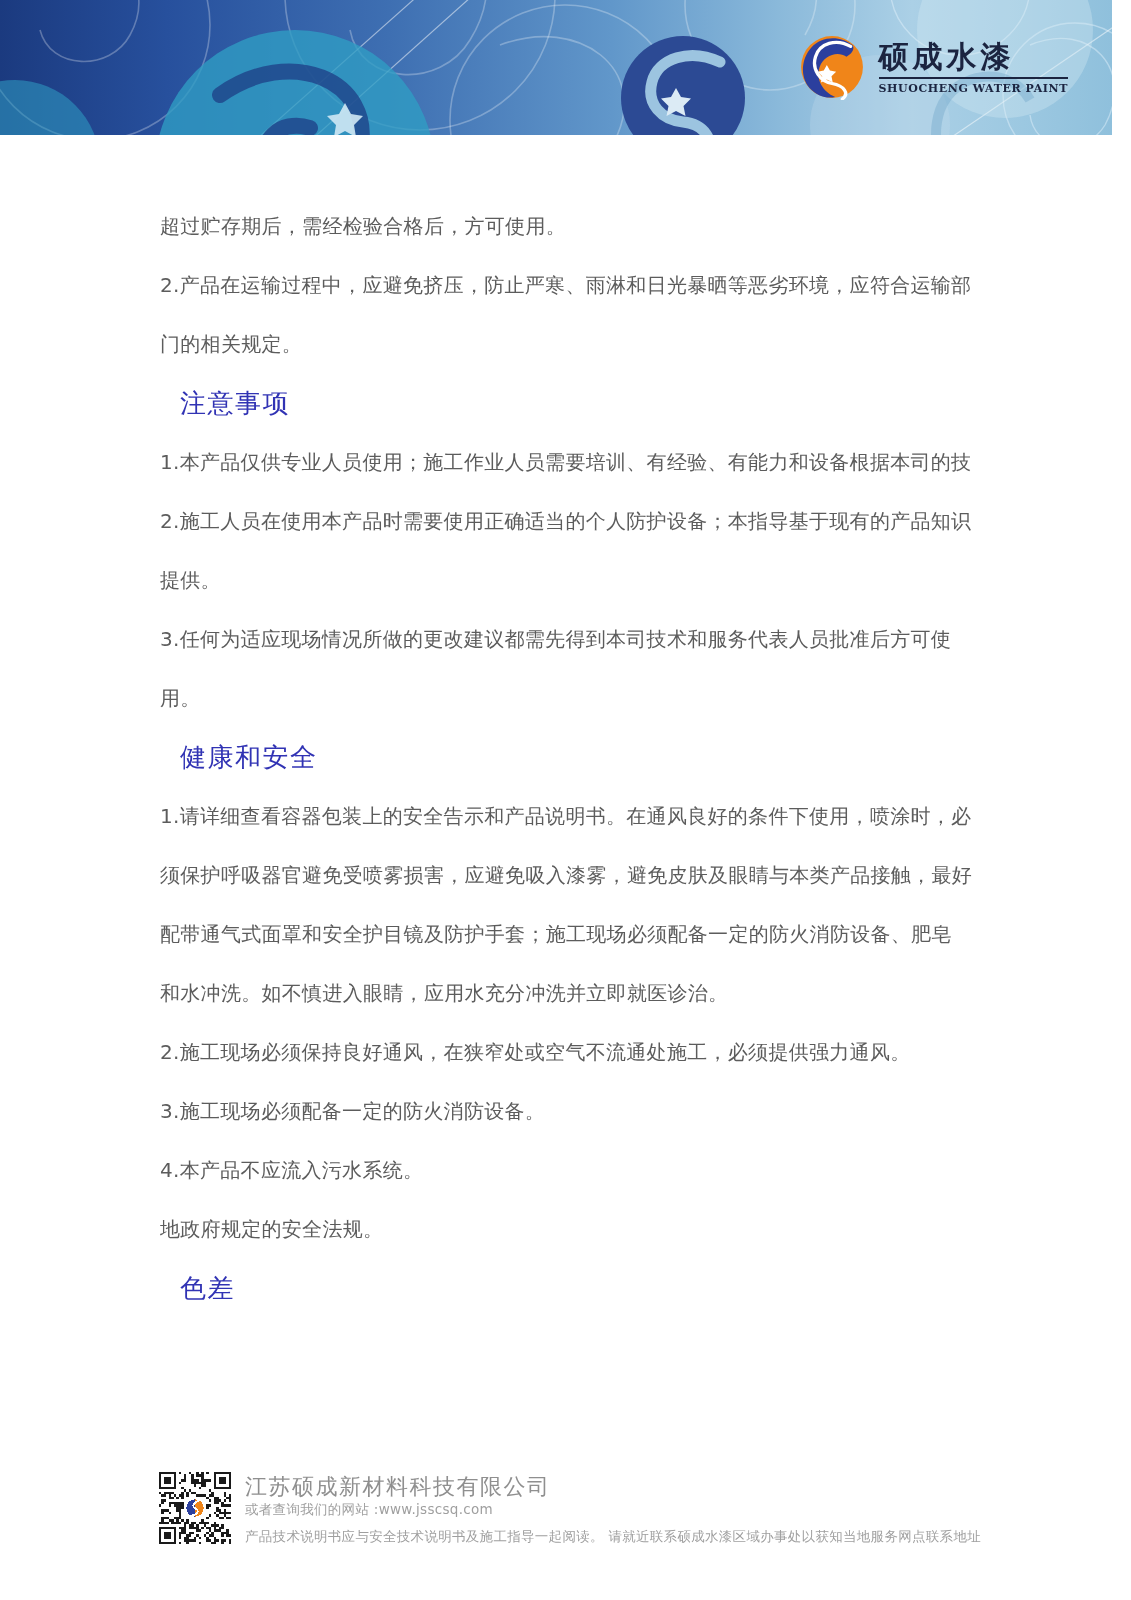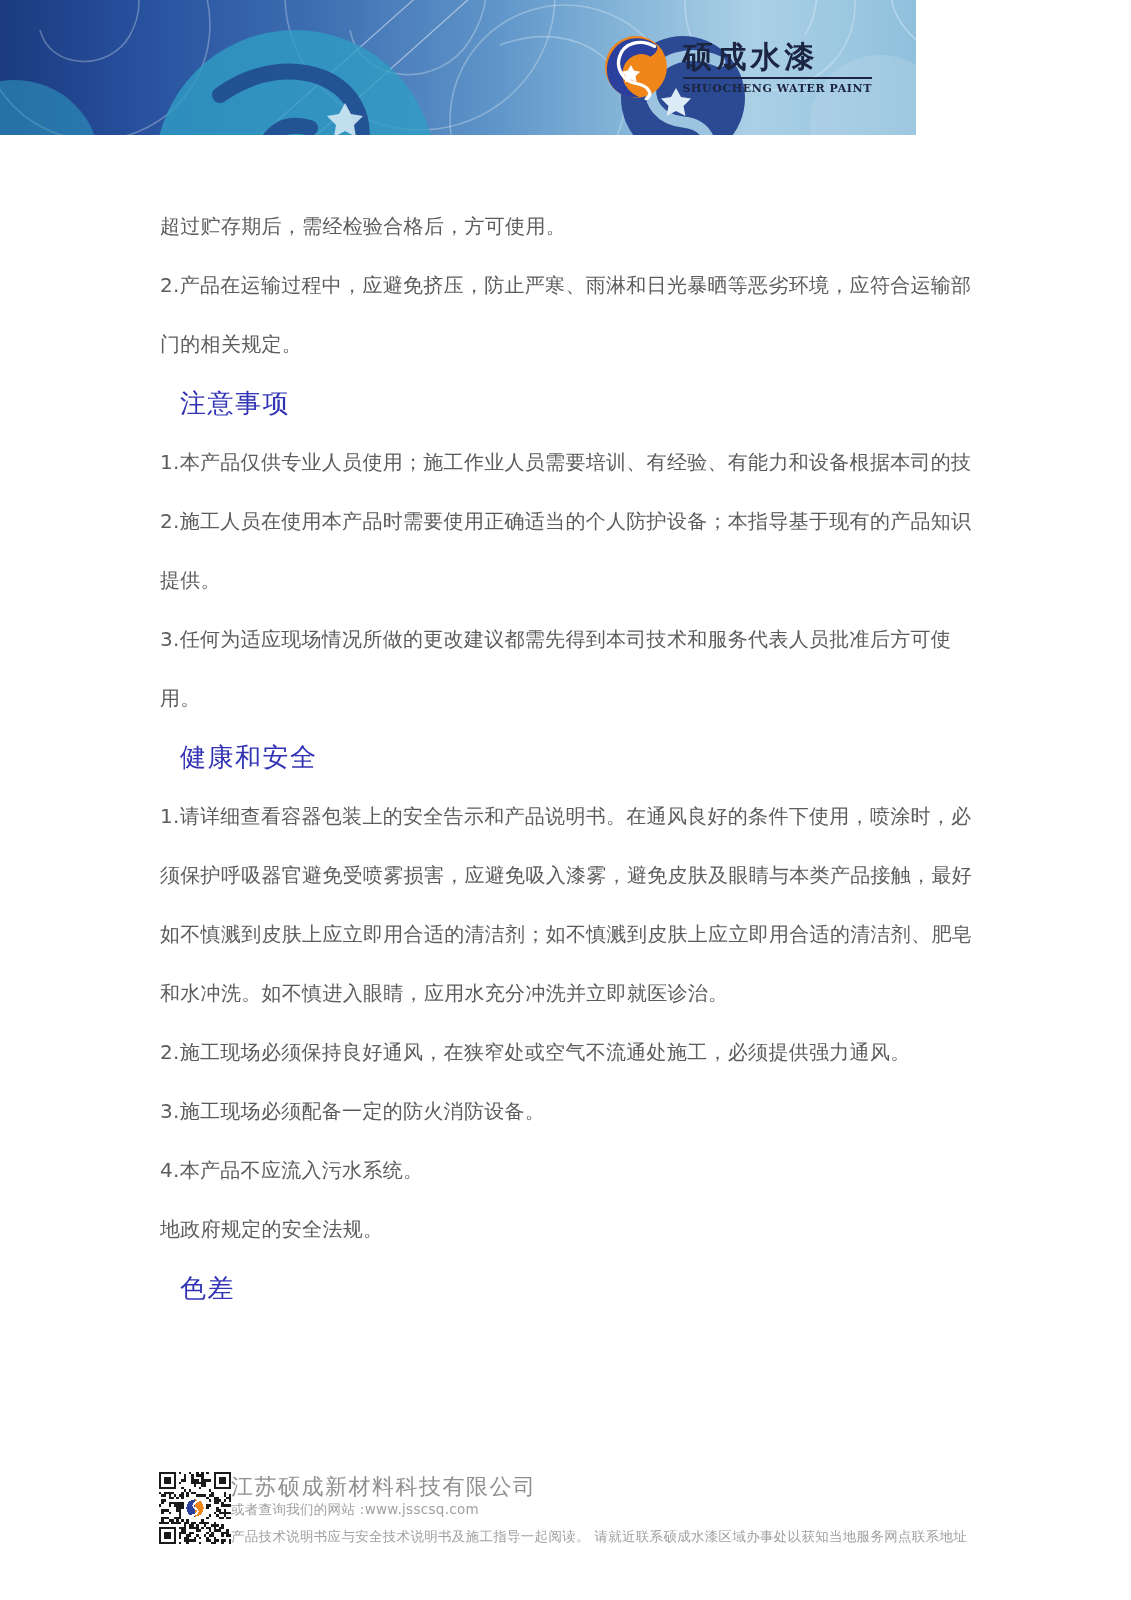--- a/index.html
+++ b/index.html
@@ -12,21 +12,21 @@
     --logo-orange:#f08519;
   }
   html,body{margin:0;padding:0;background:#e9e9e9;}
   .page{
     position:relative;width:1131px;height:1600px;margin:0 auto;
     background:#ffffff;overflow:hidden;
     font-family:"DejaVu Sans","Liberation Sans",sans-serif;
   }
   
   .banner{
-    position:absolute;top:0;left:0;width:916px;height:135px;overflow:hidden;
+    position:absolute;top:0;left:0;width:1112px;height:135px;overflow:hidden;
     background:linear-gradient(90deg,#1b3a7f 0%,#27509d 15%,#3e6fb2 35%,#6197ca 55%,#8ab9da 70%,#abd0e6 82%,#9cc8e1 92%,#8fc0dc 100%);
   }
   .banner-art{position:absolute;top:0;left:0;}
   .logo{
     position:absolute;top:34px;right:44px;
     display:flex;align-items:center;gap:14px;
   }
   .logo-mark{width:66px;height:66px;flex:0 0 auto;}
   .logo-text{display:flex;flex-direction:column;}
   .brand-cn{
@@ -46,21 +46,21 @@
     height:59px;line-height:59px;font-size:20px;letter-spacing:0.3px;
     color:var(--body-color);white-space:nowrap;
   }
   .doc-heading{
     height:59px;line-height:59px;font-size:26px;letter-spacing:1.5px;
     color:var(--heading-color);white-space:nowrap;margin-left:20px;
   }
   
   .footer{
     position:absolute;left:159px;top:1472px;width:870px;
-    display:flex;align-items:flex-start;
+    display:flex;align-items:flex-start;gap:14px;
   }
   .qr{width:72px;height:72px;flex:0 0 auto;}
   .footer-text{display:flex;flex-direction:column;}
   .company{
     font-size:22px;line-height:27px;letter-spacing:1.5px;
     color:var(--footer-company-color);white-space:nowrap;margin-top:1px;
   }
   .note{
     font-size:13.5px;line-height:18px;letter-spacing:0.3px;
     color:var(--footer-note-color);white-space:nowrap;
@@ -141,21 +141,21 @@
       <div class="doc-line">门的相关规定。</div>
       <div class="doc-heading">注意事项</div>
       <div class="doc-line">1.本产品仅供专业人员使用；施工作业人员需要培训、有经验、有能力和设备根据本司的技</div>
       <div class="doc-line">2.施工人员在使用本产品时需要使用正确适当的个人防护设备；本指导基于现有的产品知识</div>
       <div class="doc-line">提供。</div>
       <div class="doc-line">3.任何为适应现场情况所做的更改建议都需先得到本司技术和服务代表人员批准后方可使</div>
       <div class="doc-line">用。</div>
       <div class="doc-heading">健康和安全</div>
       <div class="doc-line">1.请详细查看容器包装上的安全告示和产品说明书。在通风良好的条件下使用，喷涂时，必</div>
       <div class="doc-line">须保护呼吸器官避免受喷雾损害，应避免吸入漆雾，避免皮肤及眼睛与本类产品接触，最好</div>
-      <div class="doc-line">如不慎溅到皮肤上应立即用合适的清洁剂；如不慎溅到皮肤上应立即用合适的清洁剂、肥皂</div>
+      <div class="doc-line">配带通气式面罩和安全护目镜及防护手套；施工现场必须配备一定的防火消防设备、肥皂</div>
       <div class="doc-line">和水冲洗。如不慎进入眼睛，应用水充分冲洗并立即就医诊治。</div>
       <div class="doc-line">2.施工现场必须保持良好通风，在狭窄处或空气不流通处施工，必须提供强力通风。</div>
       <div class="doc-line">3.施工现场必须配备一定的防火消防设备。</div>
       <div class="doc-line">4.本产品不应流入污水系统。</div>
       <div class="doc-line">地政府规定的安全法规。</div>
       <div class="doc-heading">色差</div>
     </main>
 
   <footer class="footer">
     <svg id="qr" class="qr" viewBox="0 0 29 29" shape-rendering="crispEdges">

